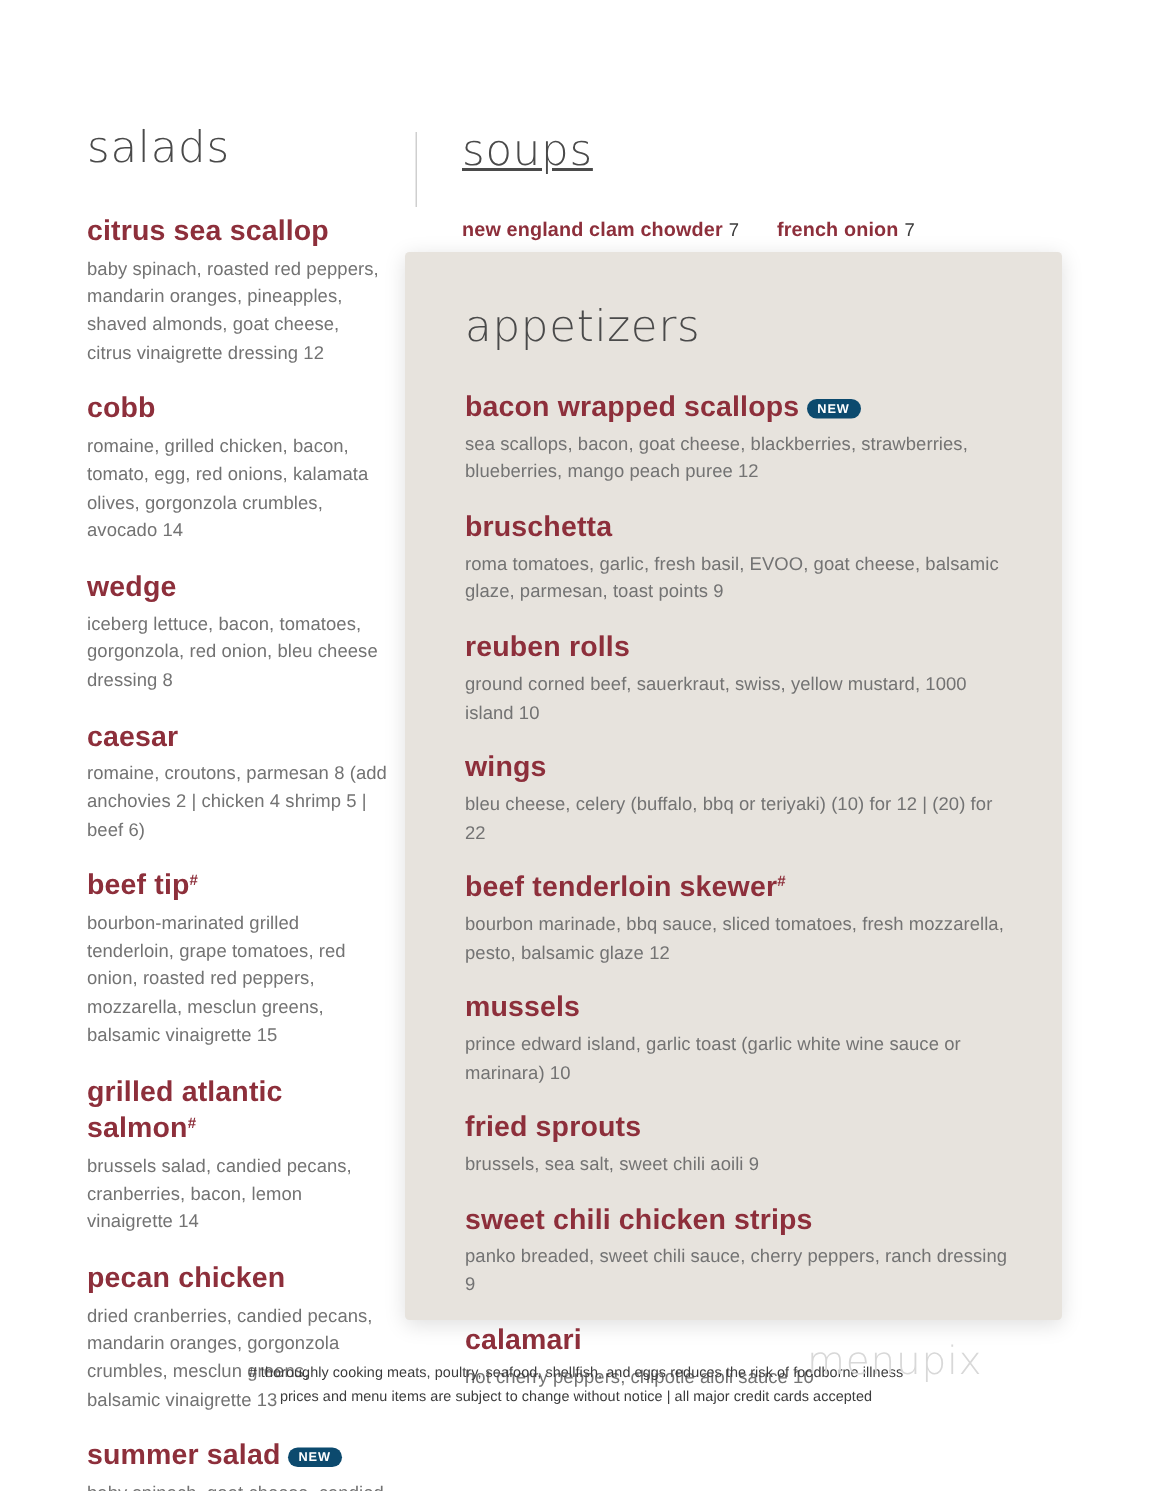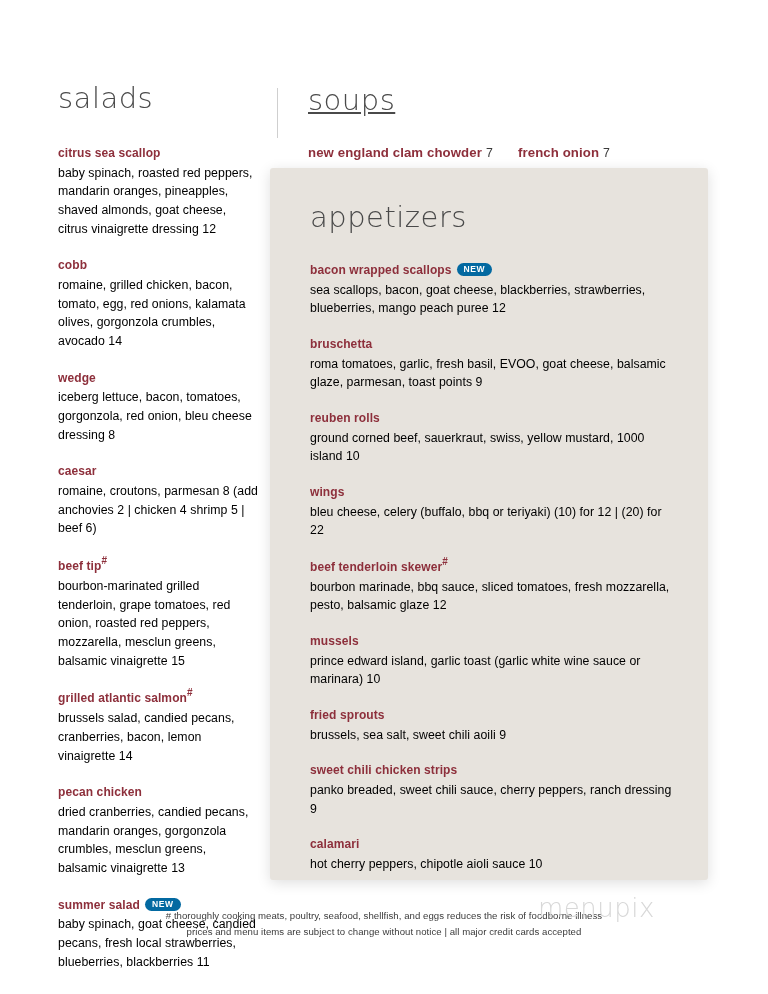--- a/index.html
+++ b/index.html
@@ -26,44 +26,44 @@
     color: #4a4a4a;
     letter-spacing: 0.5px;
     font-family: "DejaVu Sans", sans-serif;
     line-height: 1;
   }
 
   
   .item { margin-bottom: 17px; }
 
   .item-name {
-    font-size: 12px;
+    font-size: 19px;
     font-weight: bold;
     color: #8d2f3b;
     line-height: 1.3;
     letter-spacing: 0.1px;
     display: inline;
   }
   .dagger {
     font-size: 10px;
     vertical-align: super;
     color: #8d2f3b;
     font-weight: bold;
   }
   .item-desc {
     font-size: 12.3px;
-    color: #000000;
+    color: #737373;
     line-height: 1.52;
     margin-top: 2px;
     letter-spacing: 0.05px;
   }
 
   .badge-new {
     display: inline-block;
-    background: #0369a1;
+    background: #0c4a6e;
     color: #ffffff;
     font-size: 8.5px;
     font-weight: bold;
     letter-spacing: 0.6px;
     padding: 2px 7px 2.5px;
     border-radius: 10px;
     vertical-align: 2px;
     margin-left: 5px;
     line-height: 1;
     text-align: center;

